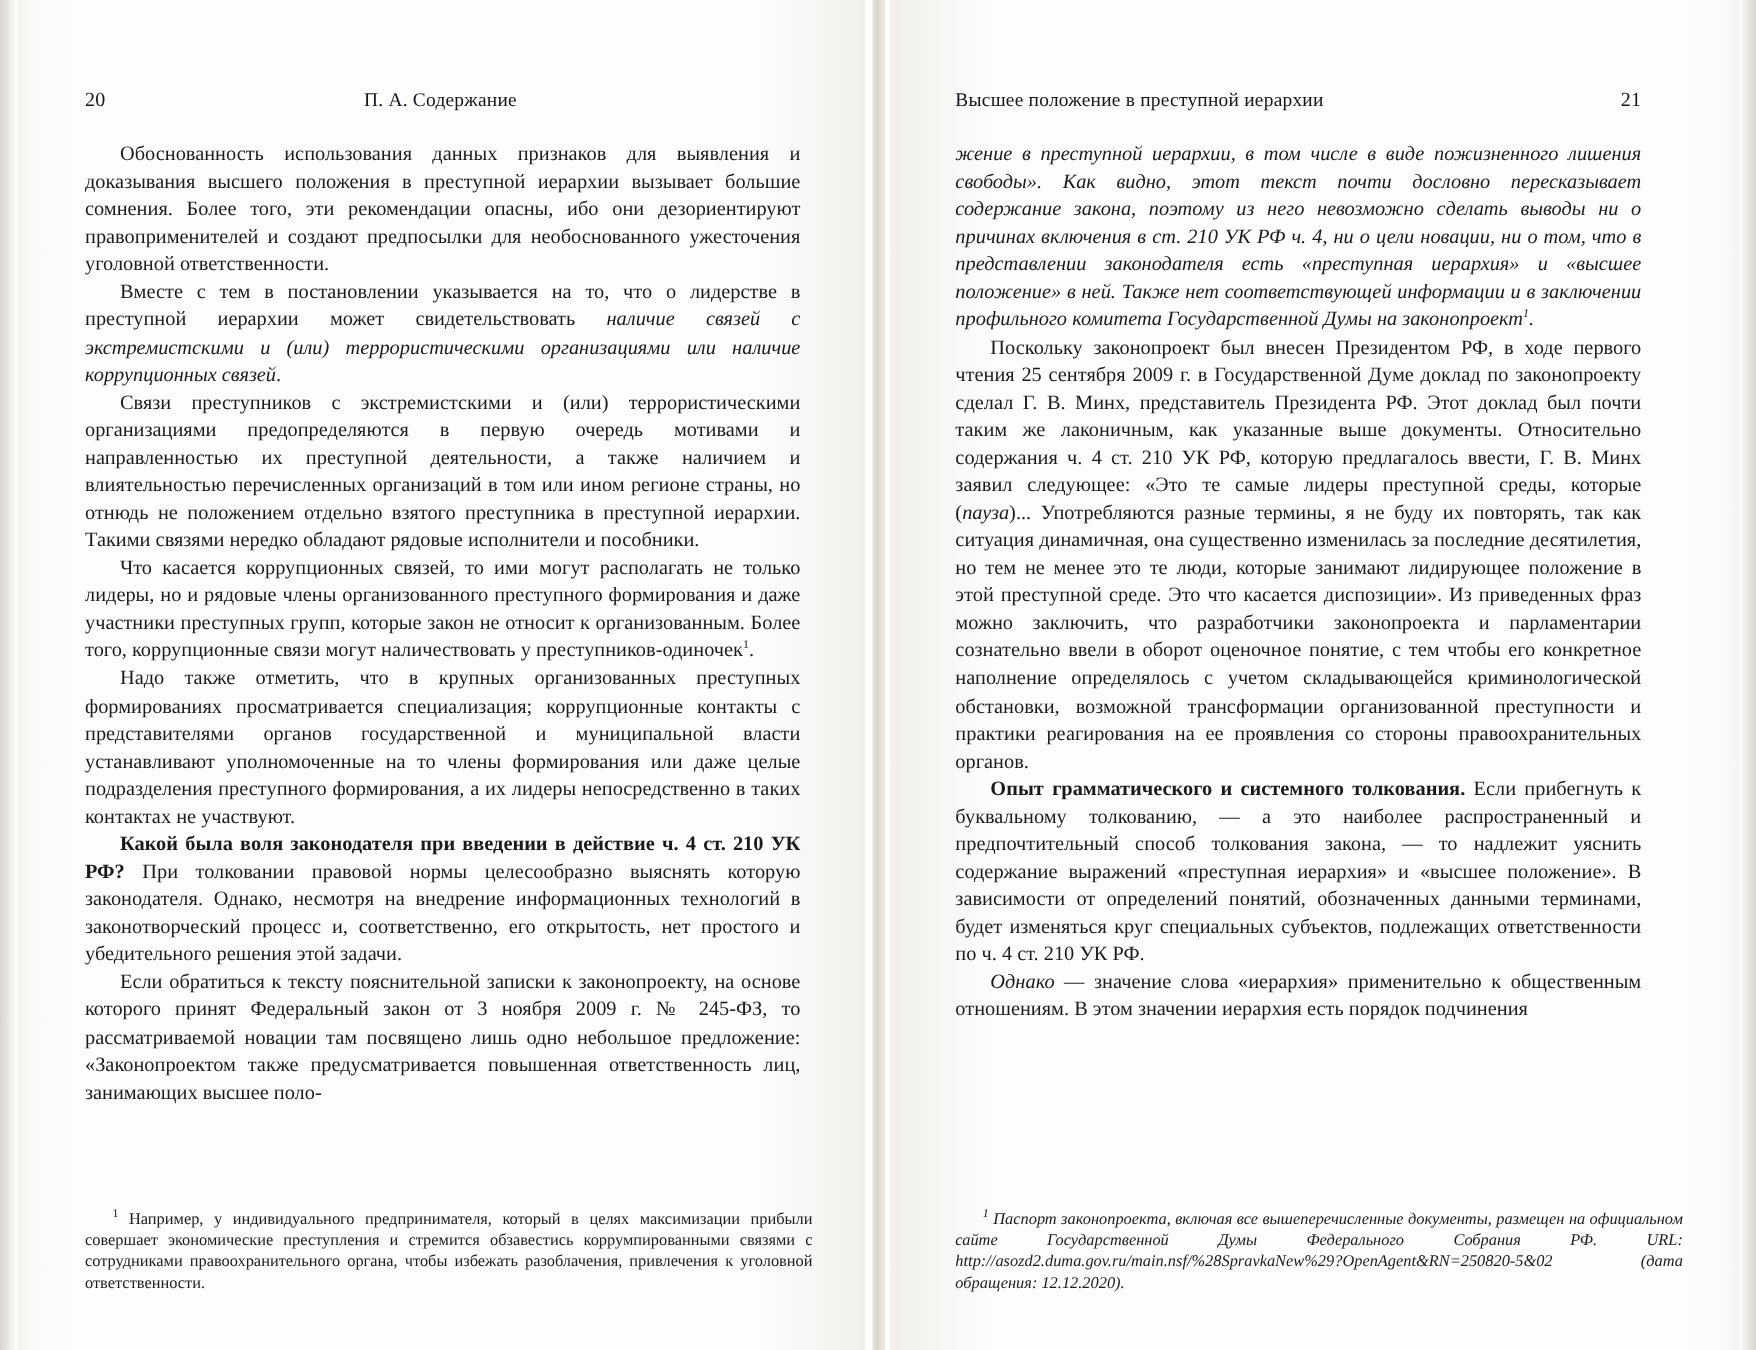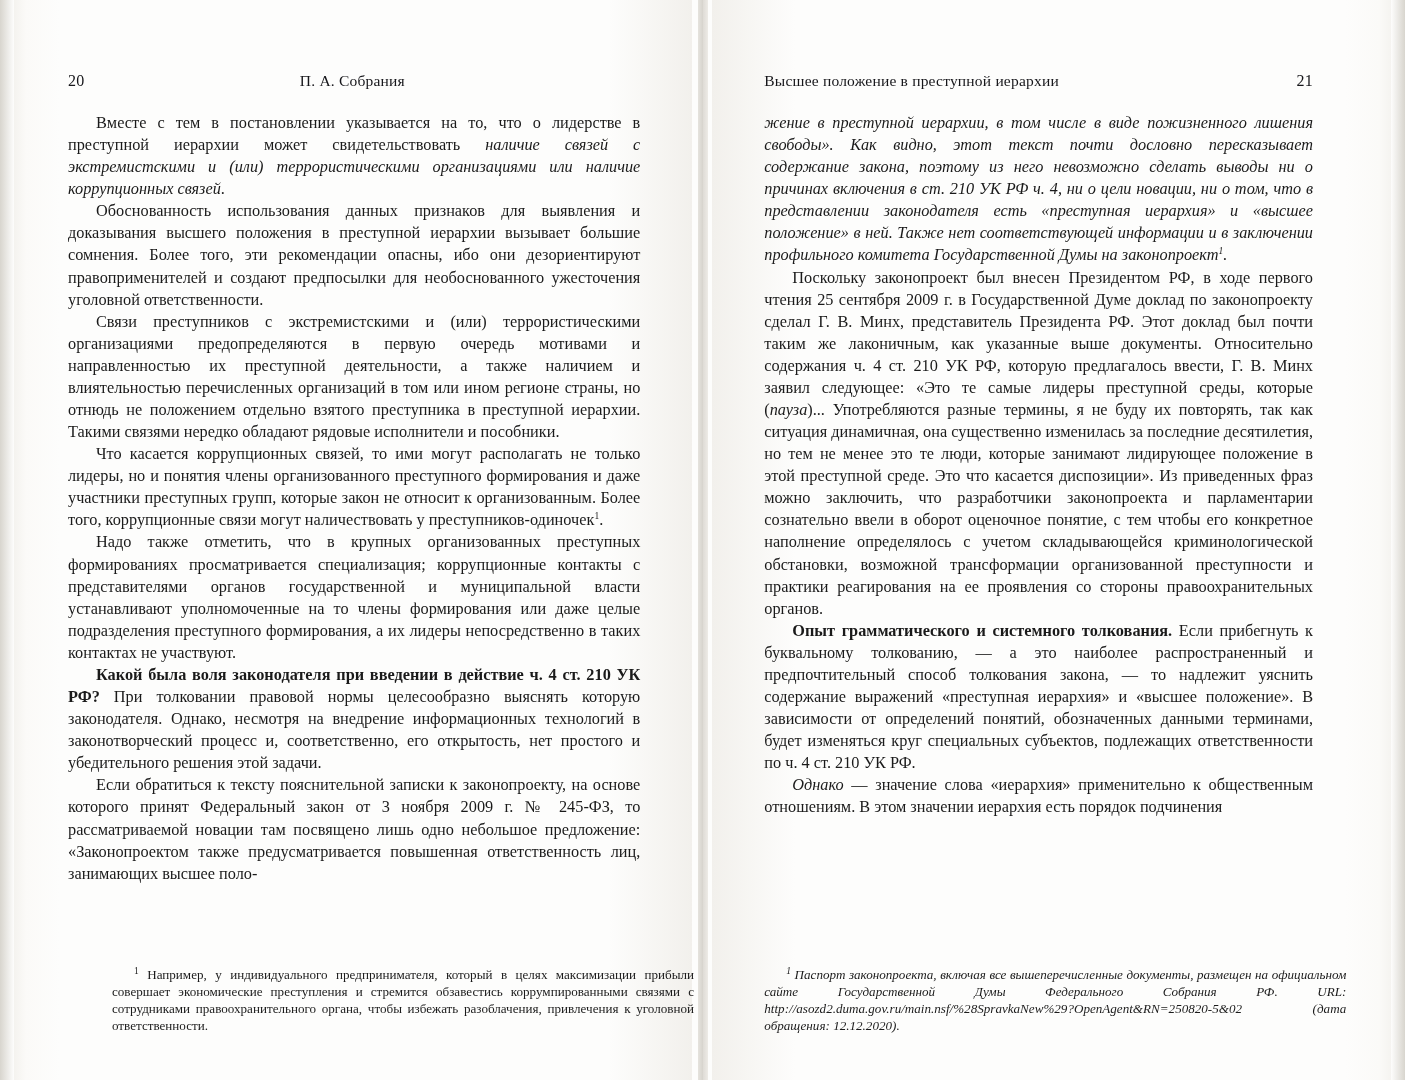--- a/index.html
+++ b/index.html
@@ -93,21 +93,20 @@
     position: absolute;
     bottom: 46px;
     font-size: 13.1px;
     line-height: 1.3;
     text-align: justify;
     color: #1b1b1b;
   }
   .leaf.left .footnote {
     left: 68px;
     width: 582px;
-    margin-left: 44px;
   }
   .leaf.right .footnote {
     left: 52px;
     width: 582px;
     font-style: italic;
   }
   .footnote p {
     margin: 0;
     text-indent: 22px;
   }
@@ -133,28 +132,28 @@
 </style>
 </head>
 <body>
 
 <div class="page">
   <div class="spread">
 
     <div class="leaf left">
       <div class="running-head">
         <span class="folio">20</span>
-        <span class="title">П. А. Собрания</span>
+        <span class="title">П. А. Содержание</span>
         <span style="width:20px"></span>
       </div>
       <div class="body-col" id="left-body">
+          <p><span>Обоснованность использования данных признаков для выявления и доказывания высшего положения в преступной иерархии вызывает большие сомнения. Более того, эти рекомендации опасны, ибо они дезориентируют правоприменителей и создают предпосылки для необоснованного ужесточения уголовной ответственности.</span></p>
           <p><span>Вместе с тем в постановлении указывается на то, что о лидерстве в преступной иерархии может свидетельствовать </span><i>наличие связей с экстремистскими и (или) террористическими организациями или наличие коррупционных связей</i><span>.</span></p>
-          <p><span>Обоснованность использования данных признаков для выявления и доказывания высшего положения в преступной иерархии вызывает большие сомнения. Более того, эти рекомендации опасны, ибо они дезориентируют правоприменителей и создают предпосылки для необоснованного ужесточения уголовной ответственности.</span></p>
           <p><span>Связи преступников с экстремистскими и (или) террористическими организациями предопределяются в первую очередь мотивами и направленностью их преступной деятельности, а также наличием и влиятельностью перечисленных организаций в том или ином регионе страны, но отнюдь не положением отдельно взятого преступника в преступной иерархии. Такими связями нередко обладают рядовые исполнители и пособники.</span></p>
-          <p><span>Что касается коррупционных связей, то ими могут располагать не только лидеры, но и понятия члены организованного преступного формирования и даже участники преступных групп, которые закон не относит к организованным. Более того, коррупционные связи могут наличествовать у преступников-одиночек</span><sup>1</sup><span>.</span></p>
+          <p><span>Что касается коррупционных связей, то ими могут располагать не только лидеры, но и рядовые члены организованного преступного формирования и даже участники преступных групп, которые закон не относит к организованным. Более того, коррупционные связи могут наличествовать у преступников-одиночек</span><sup>1</sup><span>.</span></p>
           <p><span>Надо также отметить, что в крупных организованных преступных формированиях просматривается специализация; коррупционные контакты с представителями органов государственной и муниципальной власти устанавливают уполномоченные на то члены формирования или даже целые подразделения преступного формирования, а их лидеры непосредственно в таких контактах не участвуют.</span></p>
           <p><b>Какой была воля законодателя при введении в действие ч. 4 ст. 210 УК РФ?</b><span> При толковании правовой нормы целесообразно выяснять которую законодателя. Однако, несмотря на внедрение информационных технологий в законотворческий процесс и, соответственно, его открытость, нет простого и убедительного решения этой задачи.</span></p>
           <p><span>Если обратиться к тексту пояснительной записки к законопроекту, на основе которого принят Федеральный закон от 3 ноября 2009 г. № 245-ФЗ, то рассматриваемой новации там посвящено лишь одно небольшое предложение: «Законопроектом также предусматривается повышенная ответственность лиц, занимающих высшее поло-</span></p>
         </div>
       <div class="footnote">
         <div class="fn-sep"></div>
         <p><sup>1</sup> <span>Например, у индивидуального предпринимателя, который в целях максимизации прибыли совершает экономические преступления и стремится обзавестись коррумпированными связями с сотрудниками правоохранительного органа, чтобы избежать разоблачения, привлечения к уголовной ответственности.</span></p>
       </div>
     </div>
 

